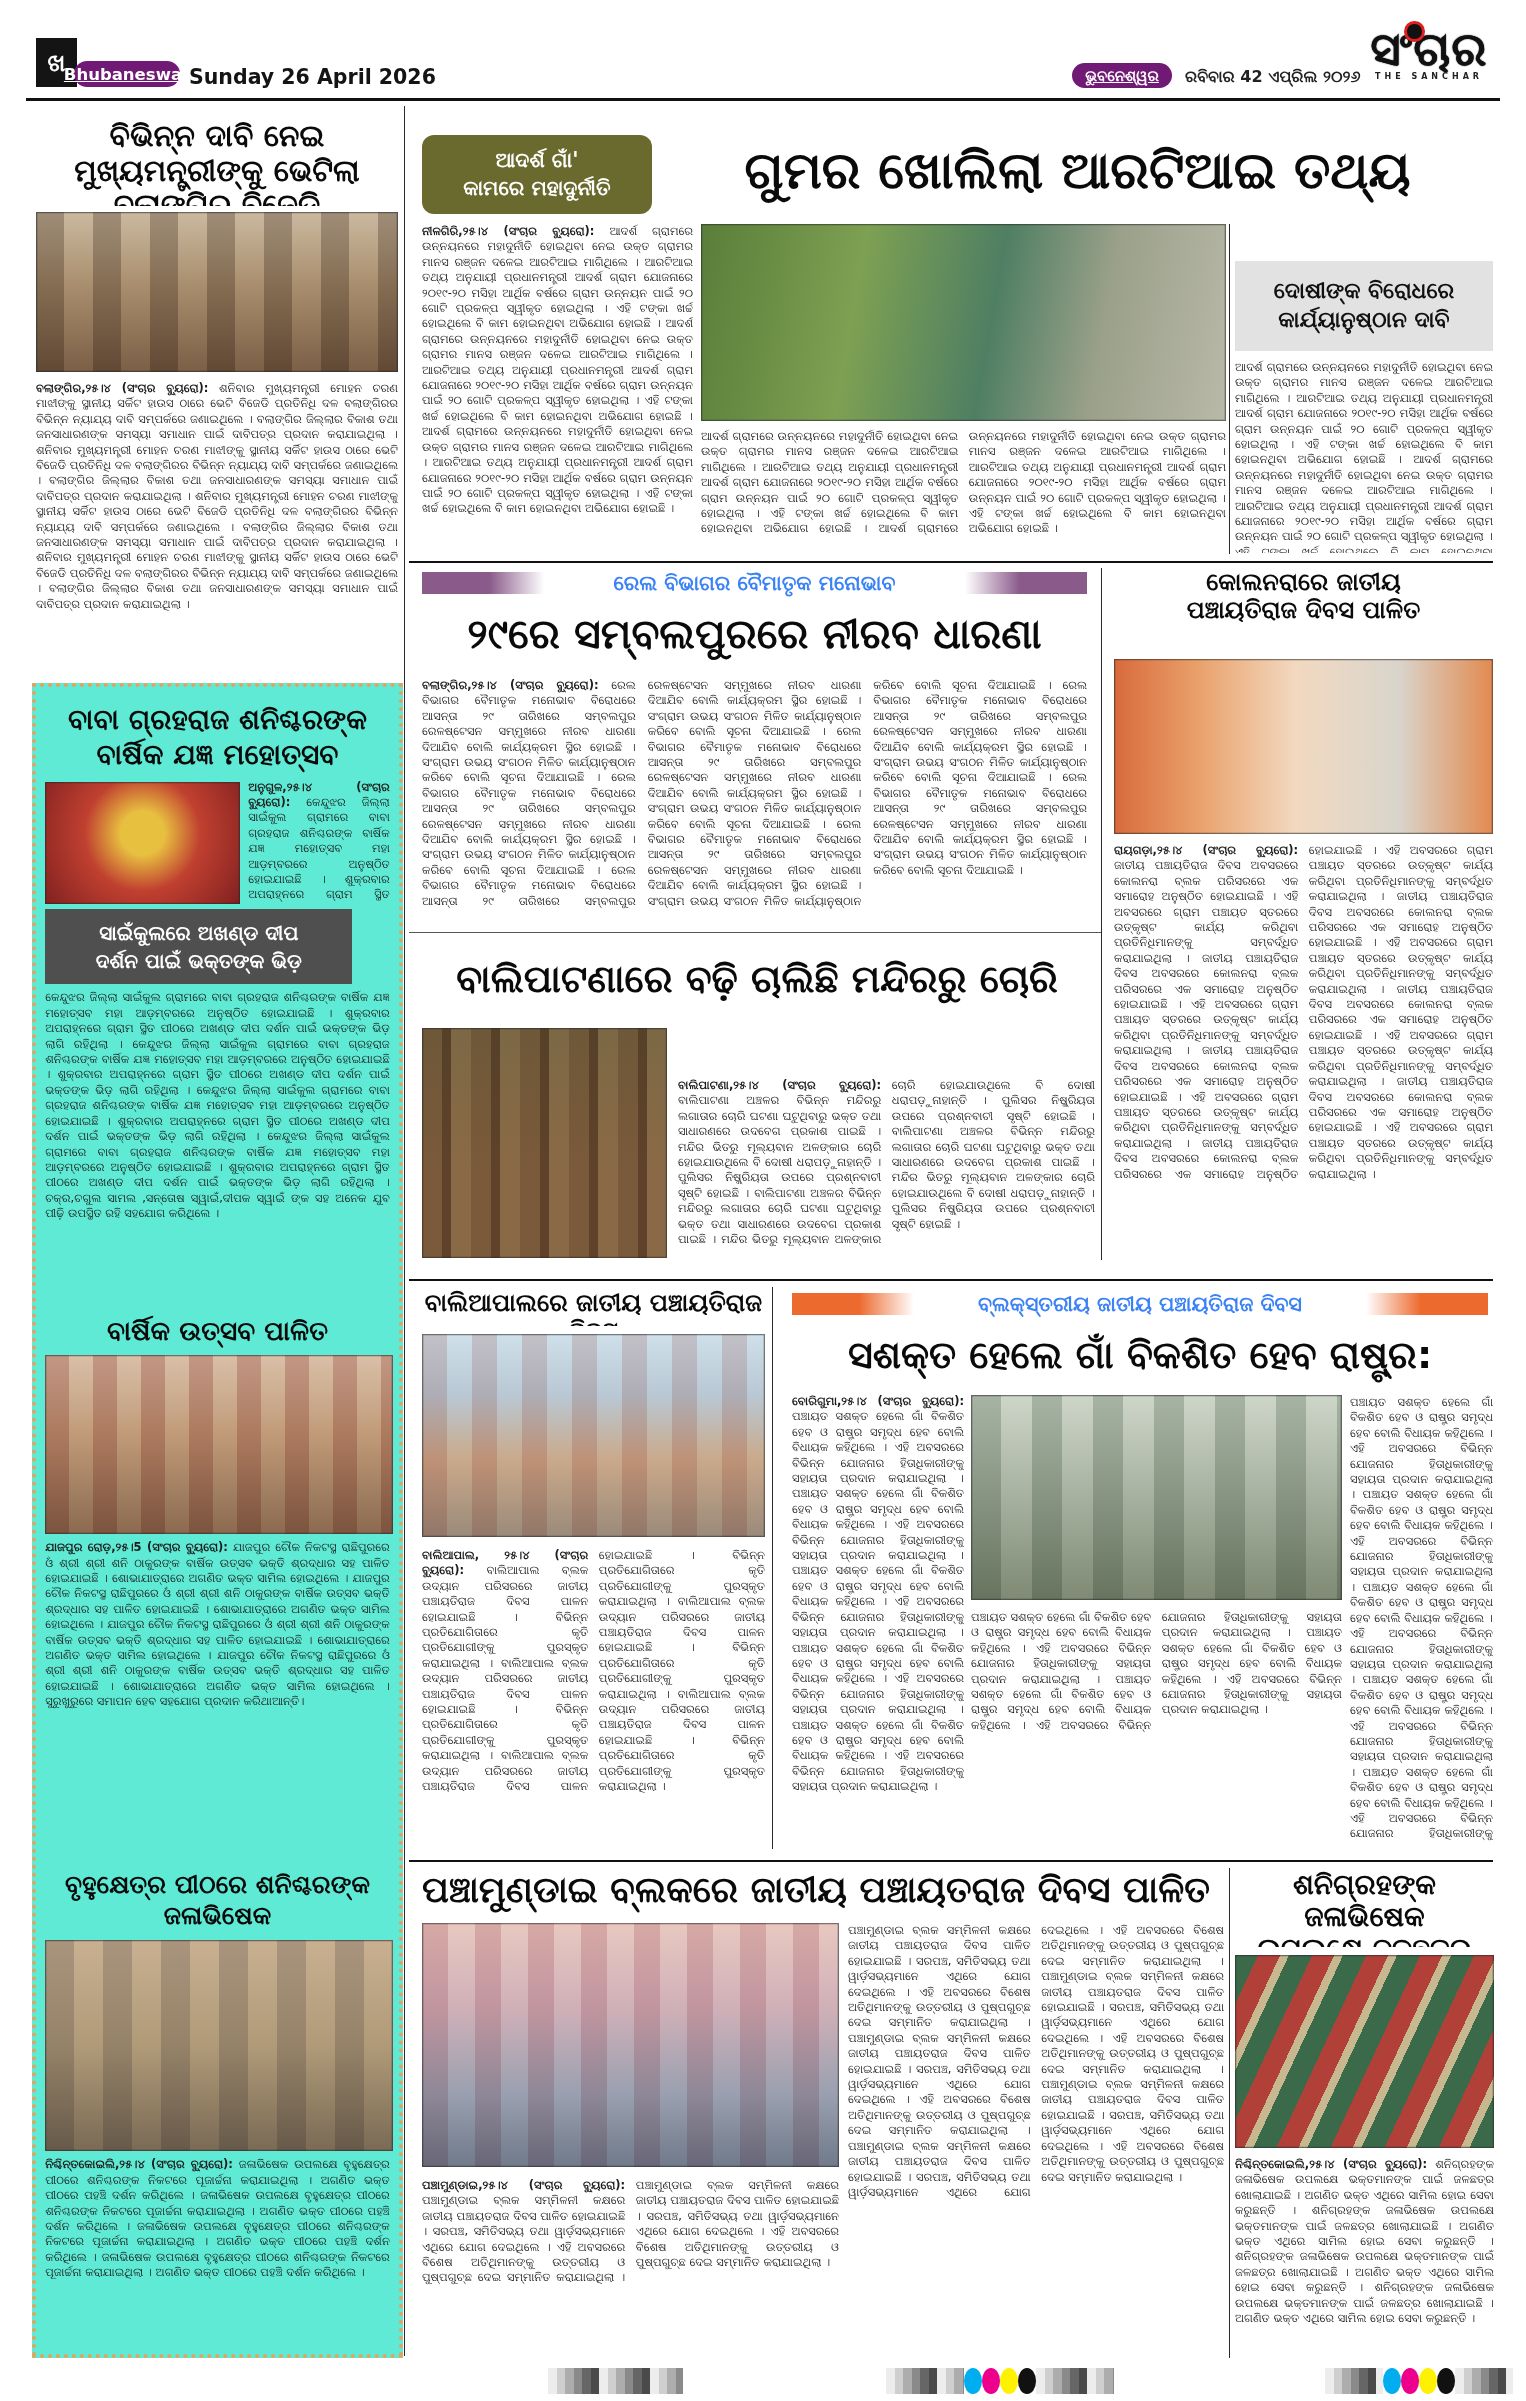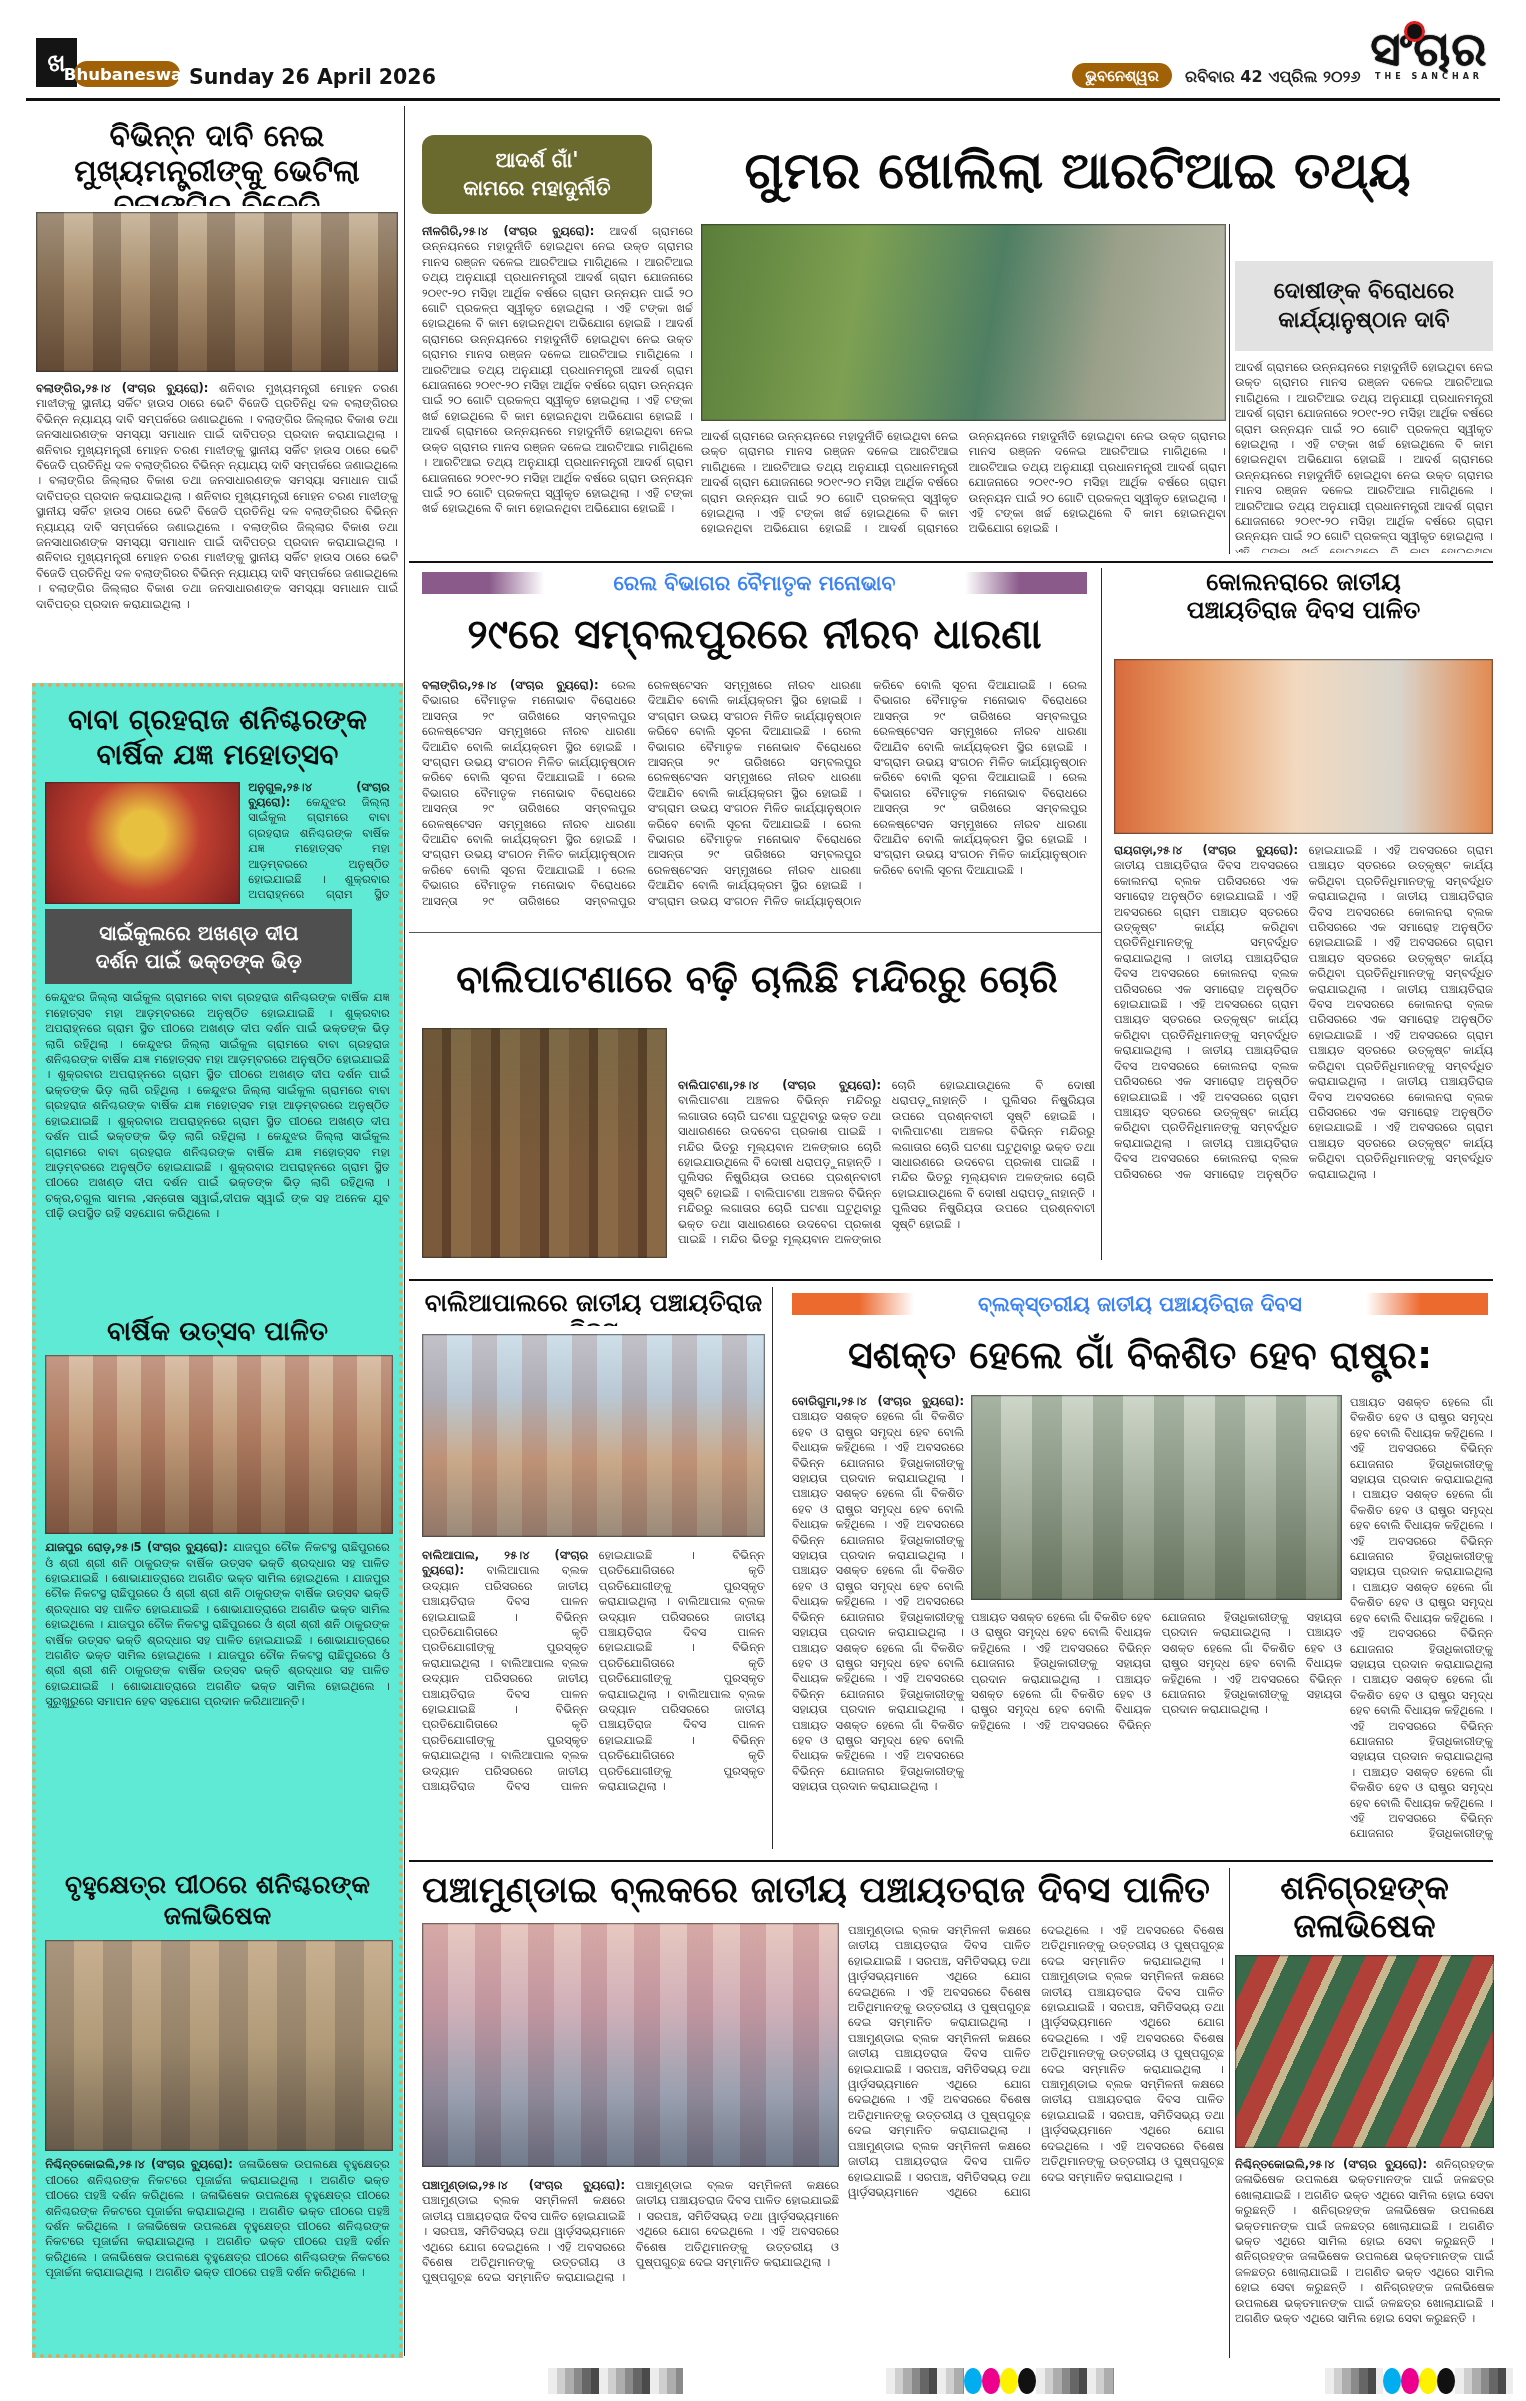--- a/index.html
+++ b/index.html
@@ -23,22 +23,22 @@
   .bar-purple-r{background:linear-gradient(270deg,#8a5a8a 0%,#8a5a8a 55%,rgba(138,90,138,0) 100%);}
   .bar-orange-l{background:linear-gradient(90deg,#ed6a2f 0%,#ed6a2f 55%,rgba(237,106,47,0) 100%);}
   .bar-orange-r{background:linear-gradient(270deg,#ed6a2f 0%,#ed6a2f 55%,rgba(237,106,47,0) 100%);}
   .strip .txt{flex:1;text-align:center;font-weight:bold;font-size:20.5px;color:#3b82f6;}
   .graybox{background:#e2e2e2;display:flex;align-items:center;justify-content:center;
       font-weight:bold;font-size:22px;text-align:center;line-height:1.3;color:#111;}
   .blackbar{background:#0e0e0e;color:#fff;display:flex;align-items:center;justify-content:center;
       font-weight:bold;font-size:20px;text-align:center;}
   .darkbox{background:#4f4f4f;color:#fff;font-weight:bold;font-size:20px;text-align:center;
       line-height:1.4;padding:9.2px 6.6px;}
-  .pill{background:#a16207;color:#fff;border-radius:14.5px;display:flex;align-items:center;
-      justify-content:center;font-weight:bold;}
+  .pill{background:#701a75;color:#fff;border-radius:14.5px;display:flex;align-items:center;
+      justify-content:center;font-weight:bold;text-decoration:underline;}
   #sidebar{border:4px dotted #e8a05c;background:#5eead4;padding:10.6px 9.2px;box-sizing:border-box;overflow:hidden;}
   .sb-h{font-weight:bold;text-align:center;font-size:26.4px;line-height:1.25;color:#0a0a0a;margin:4px 0 8px;}
   .logo-t{font-weight:900;font-size:46px;letter-spacing:1.3px;color:#111;
       text-shadow:0 0 1.3px #111, 0 0 0.7px #555;line-height:1;}
   .logo-tag{font-size:8px;letter-spacing:4px;text-align:center;color:#222;font-weight:bold;}
   .reg-gray{height:26.4px;background:repeating-linear-gradient(90deg,#ededed 0 8.6px,#cfcfcf 8.6px 17px,#adadad 17px 26px,#8a8a8a 26px 34px,#666 34px 43px,#4a4a4a 43px 51px);}
   .dot{width:18px;height:26.4px;border-radius:50%;}
   .regrow{display:flex;align-items:center;}
 </style>
 </head>
@@ -202,21 +202,21 @@
   <div class="abs hl" style="left:422px;top:1869px;width:798px;height:44px;font-size:36px;text-align:left;">ପଞ୍ଚାମୁଣ୍ଡାଇ ବ୍ଲକରେ ଜାତୀୟ ପଞ୍ଚାୟତରାଜ ଦିବସ ପାଳିତ</div>
   <div class="abs ph" style="left:422px;top:1923px;width:417px;height:244px;background:linear-gradient(180deg,#e8c8c0 0%,#d0b0b8 35%,#9aa0b0 70%,#707a8a 100%),repeating-linear-gradient(90deg,rgba(160,60,80,.2) 0 26.4px,rgba(0,0,0,0) 26.4px 53px);background-blend-mode:multiply;"></div>
   <div class="abs body cols2" style="left:848px;top:1923px;width:376px;height:433px;">
     <span>ପଞ୍ଚାମୁଣ୍ଡାଇ ବ୍ଲକ ସମ୍ମିଳନୀ କକ୍ଷରେ ଜାତୀୟ ପଞ୍ଚାୟତରାଜ ଦିବସ ପାଳିତ ହୋଇଯାଇଛି । ସରପଞ୍ଚ, ସମିତିସଭ୍ୟ ତଥା ୱାର୍ଡ଼ସଭ୍ୟମାନେ ଏଥିରେ ଯୋଗ ଦେଇଥିଲେ । ଏହି ଅବସରରେ ବିଶେଷ ଅତିଥିମାନଙ୍କୁ ଉତ୍ତରୀୟ ଓ ପୁଷ୍ପଗୁଚ୍ଛ ଦେଇ ସମ୍ମାନିତ କରାଯାଇଥିଲା । ପଞ୍ଚାମୁଣ୍ଡାଇ ବ୍ଲକ ସମ୍ମିଳନୀ କକ୍ଷରେ ଜାତୀୟ ପଞ୍ଚାୟତରାଜ ଦିବସ ପାଳିତ ହୋଇଯାଇଛି । ସରପଞ୍ଚ, ସମିତିସଭ୍ୟ ତଥା ୱାର୍ଡ଼ସଭ୍ୟମାନେ ଏଥିରେ ଯୋଗ ଦେଇଥିଲେ । ଏହି ଅବସରରେ ବିଶେଷ ଅତିଥିମାନଙ୍କୁ ଉତ୍ତରୀୟ ଓ ପୁଷ୍ପଗୁଚ୍ଛ ଦେଇ ସମ୍ମାନିତ କରାଯାଇଥିଲା । ପଞ୍ଚାମୁଣ୍ଡାଇ ବ୍ଲକ ସମ୍ମିଳନୀ କକ୍ଷରେ ଜାତୀୟ ପଞ୍ଚାୟତରାଜ ଦିବସ ପାଳିତ ହୋଇଯାଇଛି । ସରପଞ୍ଚ, ସମିତିସଭ୍ୟ ତଥା ୱାର୍ଡ଼ସଭ୍ୟମାନେ ଏଥିରେ ଯୋଗ ଦେଇଥିଲେ । ଏହି ଅବସରରେ ବିଶେଷ ଅତିଥିମାନଙ୍କୁ ଉତ୍ତରୀୟ ଓ ପୁଷ୍ପଗୁଚ୍ଛ ଦେଇ ସମ୍ମାନିତ କରାଯାଇଥିଲା । ପଞ୍ଚାମୁଣ୍ଡାଇ ବ୍ଲକ ସମ୍ମିଳନୀ କକ୍ଷରେ ଜାତୀୟ ପଞ୍ଚାୟତରାଜ ଦିବସ ପାଳିତ ହୋଇଯାଇଛି । ସରପଞ୍ଚ, ସମିତିସଭ୍ୟ ତଥା ୱାର୍ଡ଼ସଭ୍ୟମାନେ ଏଥିରେ ଯୋଗ ଦେଇଥିଲେ । ଏହି ଅବସରରେ ବିଶେଷ ଅତିଥିମାନଙ୍କୁ ଉତ୍ତରୀୟ ଓ ପୁଷ୍ପଗୁଚ୍ଛ ଦେଇ ସମ୍ମାନିତ କରାଯାଇଥିଲା । ପଞ୍ଚାମୁଣ୍ଡାଇ ବ୍ଲକ ସମ୍ମିଳନୀ କକ୍ଷରେ ଜାତୀୟ ପଞ୍ଚାୟତରାଜ ଦିବସ ପାଳିତ ହୋଇଯାଇଛି । ସରପଞ୍ଚ, ସମିତିସଭ୍ୟ ତଥା ୱାର୍ଡ଼ସଭ୍ୟମାନେ ଏଥିରେ ଯୋଗ ଦେଇଥିଲେ । ଏହି ଅବସରରେ ବିଶେଷ ଅତିଥିମାନଙ୍କୁ ଉତ୍ତରୀୟ ଓ ପୁଷ୍ପଗୁଚ୍ଛ ଦେଇ ସମ୍ମାନିତ କରାଯାଇଥିଲା ।</span>
   </div>
   <div class="abs body cols2" style="left:422px;top:2178px;width:417px;height:178px;">
     <span class="dl">ପଞ୍ଚାମୁଣ୍ଡାଇ,୨୫।୪ (ସଂଚାର ବ୍ୟୁରୋ):</span>
     <span>ପଞ୍ଚାମୁଣ୍ଡାଇ ବ୍ଲକ ସମ୍ମିଳନୀ କକ୍ଷରେ ଜାତୀୟ ପଞ୍ଚାୟତରାଜ ଦିବସ ପାଳିତ ହୋଇଯାଇଛି । ସରପଞ୍ଚ, ସମିତିସଭ୍ୟ ତଥା ୱାର୍ଡ଼ସଭ୍ୟମାନେ ଏଥିରେ ଯୋଗ ଦେଇଥିଲେ । ଏହି ଅବସରରେ ବିଶେଷ ଅତିଥିମାନଙ୍କୁ ଉତ୍ତରୀୟ ଓ ପୁଷ୍ପଗୁଚ୍ଛ ଦେଇ ସମ୍ମାନିତ କରାଯାଇଥିଲା । ପଞ୍ଚାମୁଣ୍ଡାଇ ବ୍ଲକ ସମ୍ମିଳନୀ କକ୍ଷରେ ଜାତୀୟ ପଞ୍ଚାୟତରାଜ ଦିବସ ପାଳିତ ହୋଇଯାଇଛି । ସରପଞ୍ଚ, ସମିତିସଭ୍ୟ ତଥା ୱାର୍ଡ଼ସଭ୍ୟମାନେ ଏଥିରେ ଯୋଗ ଦେଇଥିଲେ । ଏହି ଅବସରରେ ବିଶେଷ ଅତିଥିମାନଙ୍କୁ ଉତ୍ତରୀୟ ଓ ପୁଷ୍ପଗୁଚ୍ଛ ଦେଇ ସମ୍ମାନିତ କରାଯାଇଥିଲା ।</span>
   </div>
 
-  <div class="abs hl" style="left:1235px;top:1869px;width:259px;height:78px;font-size:33px;">
+  <div class="abs hl" style="left:1235px;top:1869px;width:259px;height:78px;font-size:28px;">
     <div>ଶନିଗ୍ରହଙ୍କ ଜଳାଭିଷେକ</div>
     <div>ଉପଲକ୍ଷେ ଜଳଛତ୍ର</div>
   </div>
   <div class="abs ph" style="left:1235px;top:1955px;width:259px;height:193px;background:repeating-linear-gradient(115deg,#3a6a4a 0 21px,#b04038 21px 41px,#c8b890 41px 49px);"></div>
   <div class="abs body" style="left:1235px;top:2157px;width:259px;height:199px;">
     <span class="dl">ନିଶ୍ଚିନ୍ତକୋଇଲି,୨୫।୪ (ସଂଚାର ବ୍ୟୁରୋ):</span>
     <span>ଶନିଗ୍ରହଙ୍କ ଜଳାଭିଷେକ ଉପଲକ୍ଷେ ଭକ୍ତମାନଙ୍କ ପାଇଁ ଜଳଛତ୍ର ଖୋଲାଯାଇଛି । ଅଗଣିତ ଭକ୍ତ ଏଥିରେ ସାମିଲ ହୋଇ ସେବା କରୁଛନ୍ତି । ଶନିଗ୍ରହଙ୍କ ଜଳାଭିଷେକ ଉପଲକ୍ଷେ ଭକ୍ତମାନଙ୍କ ପାଇଁ ଜଳଛତ୍ର ଖୋଲାଯାଇଛି । ଅଗଣିତ ଭକ୍ତ ଏଥିରେ ସାମିଲ ହୋଇ ସେବା କରୁଛନ୍ତି । ଶନିଗ୍ରହଙ୍କ ଜଳାଭିଷେକ ଉପଲକ୍ଷେ ଭକ୍ତମାନଙ୍କ ପାଇଁ ଜଳଛତ୍ର ଖୋଲାଯାଇଛି । ଅଗଣିତ ଭକ୍ତ ଏଥିରେ ସାମିଲ ହୋଇ ସେବା କରୁଛନ୍ତି । ଶନିଗ୍ରହଙ୍କ ଜଳାଭିଷେକ ଉପଲକ୍ଷେ ଭକ୍ତମାନଙ୍କ ପାଇଁ ଜଳଛତ୍ର ଖୋଲାଯାଇଛି । ଅଗଣିତ ଭକ୍ତ ଏଥିରେ ସାମିଲ ହୋଇ ସେବା କରୁଛନ୍ତି ।</span>
   </div>
 
   <div class="abs reg-gray" style="left:548px;top:2368px;width:135px;"></div>

